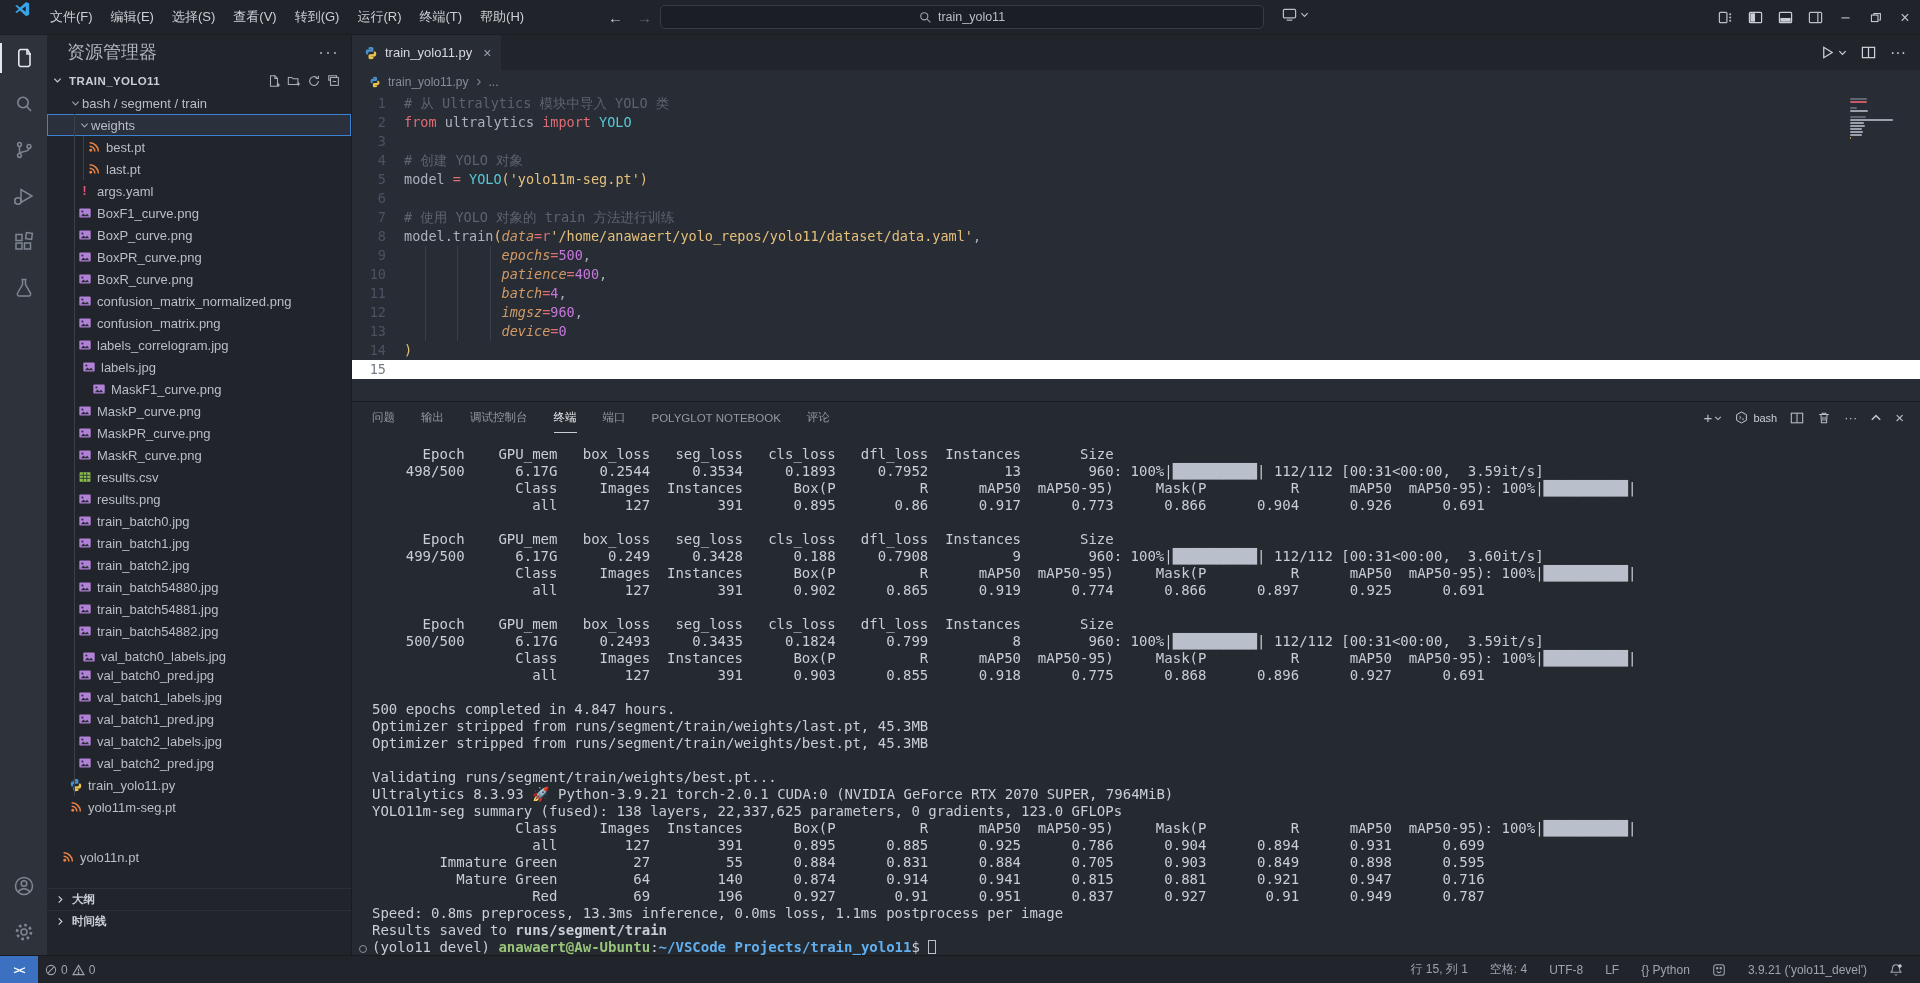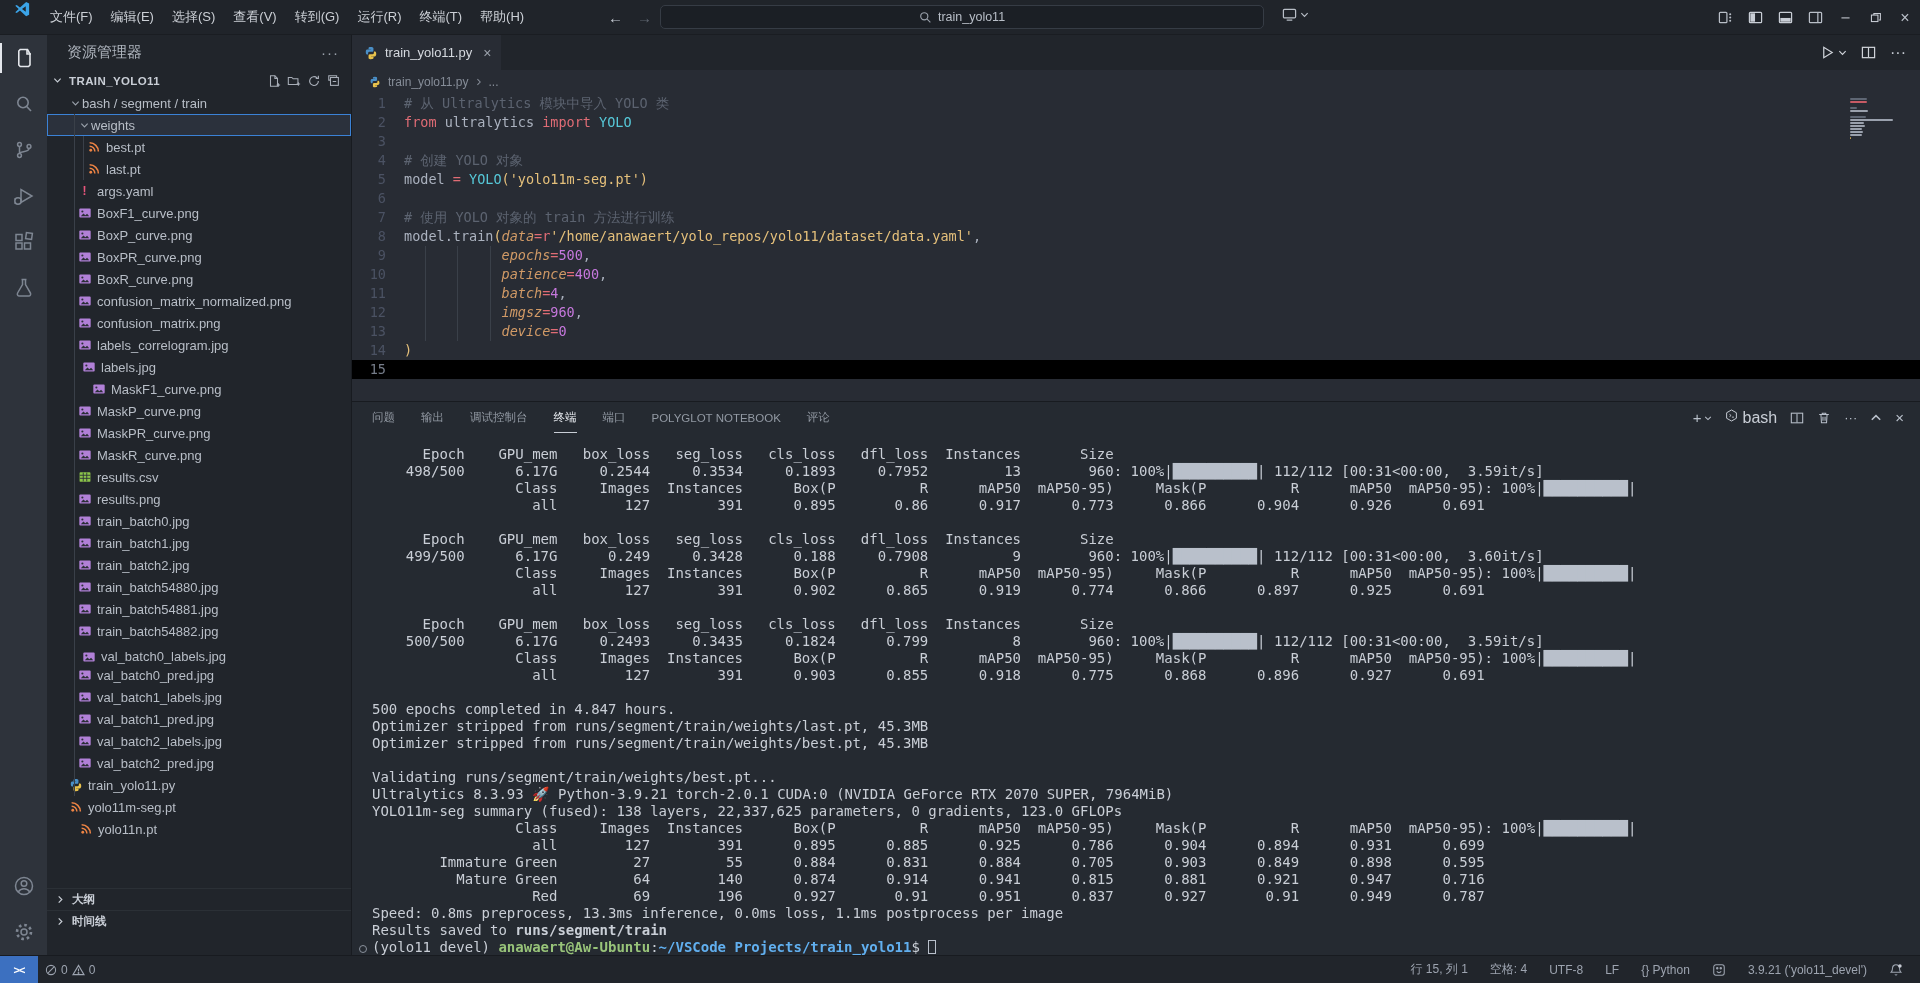--- a/index.html
+++ b/index.html
@@ -25,21 +25,21 @@
   
   .main { display:flex; height:920px; }
 
   .activitybar { width:47px; background:#2e333b; display:flex; flex-direction:column; align-items:stretch; }
   .act-ico { height:46px; display:flex; align-items:center; justify-content:center; color:#7e8692; position:relative; }
   .act-ico.active { color:#e4e7ec; }
   .act-ico.active::before { content:""; position:absolute; left:0; top:8px; bottom:8px; width:2px; background:#e4e7ec; }
   .act-spacer { flex:1; }
 
   .sidebar { width:305px; background:#21252b; border-right:1px solid #181b20; position:relative; font-size:13px; color:#b8bec7; }
-  .sb-header { height:34px; display:flex; align-items:center; padding:0 12px 0 20px; font-size:15px; color:#aeb4bd; }
+  .sb-header { height:34px; display:flex; align-items:center; padding:0 12px 0 20px; font-size:18px; color:#aeb4bd; }
   .sb-header .more { margin-left:auto; letter-spacing:1px; color:#9aa1ab; }
   .sb-section { height:23px; display:flex; align-items:center; font-size:11.5px; font-weight:bold; color:#c9ced6;
     padding-left:6px; letter-spacing:.4px; }
   .sb-section .acts { margin-left:auto; display:flex; gap:6px; padding-right:10px; color:#a8aeb8; }
   .tree { position:relative; }
   .trow { height:22px; display:flex; align-items:center; white-space:nowrap; position:relative; }
   .trow .chev { width:14px; font-size:10px; color:#9aa1ab; flex:none; display:flex; justify-content:center; }
   .trow .ficon { width:15px; height:15px; margin-right:5px; flex:none; display:flex; align-items:center; justify-content:center; }
   .trow.sel { background:#2b313c; outline:1px solid #3b82d6; outline-offset:-1px; }
   .tguide { position:absolute; width:1px; background:#3a4049; }
@@ -54,37 +54,37 @@
   .tab { background:#282c34; display:flex; align-items:center; gap:7px; padding:0 10px 0 12px;
     color:#d5d9df; font-size:13px; }
   .tab .x { color:#9aa1ab; font-size:14px; margin-left:4px; }
   .tab-actions { margin-left:auto; display:flex; align-items:center; gap:14px; padding-right:14px; color:#c5cad2; }
   .breadcrumbs { height:24px; display:flex; align-items:center; gap:6px; padding-left:16px;
     color:#868d98; font-size:12px; background:#282c34; }
 
   .editor { height:307px; position:relative; display:block; overflow:hidden; }
   .crow { display:flex; height:19px; line-height:19px; font-size:13.5px; white-space:pre; }
   .crow .ln { width:52px; text-align:right; padding-right:18px; color:#4b5263; flex:none; }
-  .crow.cur { background:#000000; }
+  .crow.cur { background:#ffffff; }
   .crow.cur .ln { color:#767d8a; }
   .c-cm{color:#5c6370;} .c-kw{color:#e06c75;} .c-cls{color:#56c8d8;} .c-str{color:#e5c07b;}
   .c-num{color:#c678dd;} .c-par{color:#d19a66;font-style:italic;} .c-op{color:#e06c75;}
   .c-br{color:#e5c07b;} .c-p{color:#abb2bf;}
   .iguide { position:absolute; width:1px; background:#3a4049; }
   .minimap { position:absolute; right:14px; top:4px; width:56px; }
   .mm-row { height:2px; margin-bottom:1px; border-radius:1px; }
 
   
   .panel { flex:1; border-top:1px solid #181b20; background:#252a31; display:flex; flex-direction:column; min-height:0; }
   .panel-tabs { height:31px; display:flex; align-items:center; padding-left:20px; gap:26px;
     font-size:11.5px; color:#9299a3; flex:none; }
   .ptab { height:31px; display:flex; align-items:center; }
   .ptab.active { color:#e6e9ee; box-shadow:inset 0 -1px 0 #c9ced6; }
   .panel-acts { margin-left:auto; display:flex; align-items:center; gap:13px; padding-right:16px; color:#b9c0cb; font-size:13px; }
-  .panel-acts .bashgrp { display:flex; align-items:flex-start; gap:5px; font-size:16px; color:#c9ced6; }
+  .panel-acts .bashgrp { display:flex; align-items:flex-end; gap:5px; font-size:11px; color:#c9ced6; }
 
   .terminal { flex:1; padding:13px 0 0 20px; font-family:"DejaVu Sans Mono","Liberation Mono",monospace;
     font-size:14px; color:#c9ced6; overflow:hidden; position:relative; }
   .tl { height:17px; line-height:17px; white-space:pre; position:relative; }
   .tl .bar { color:#b9c0cb; background:#b9c0cb; }
   .t-b { font-weight:bold; }
   .t-green { color:#98c379; font-weight:bold; }
   .t-blue { color:#61afef; font-weight:bold; }
   .t-cursor { display:inline-block; width:8px; height:14px; border:1px solid #b9c0cb; vertical-align:-2px; }
   .tl.deco::before { content:""; position:absolute; left:-13px; top:6px; width:6px; height:6px;
@@ -583,21 +583,21 @@
         <div class="trow" style="padding-left: 21px;">
           <span class="ficon">
             <svg class="ic" width="14" height="14" viewBox="0 0 16 16">
               <circle cx="4.3" cy="11.7" r="1.6" fill="#ee8444"></circle>
               <path d="M3 7.2a6 6 0 0 1 6 6" fill="none" stroke="#ee8444" stroke-width="1.7"></path>
               <path d="M3 3.2a10 10 0 0 1 10 10" fill="none" stroke="#ee8444" stroke-width="1.7"></path>
             </svg>
           </span>
           <span>yolo11m-seg.pt</span>
         </div>
-        <div class="trow" style="padding-left: 31px;">
+        <div class="trow" style="padding-left: 13px; margin-top: 28px;">
           <span class="ficon">
             <svg class="ic" width="14" height="14" viewBox="0 0 16 16">
               <circle cx="4.3" cy="11.7" r="1.6" fill="#ee8444"></circle>
               <path d="M3 7.2a6 6 0 0 1 6 6" fill="none" stroke="#ee8444" stroke-width="1.7"></path>
               <path d="M3 3.2a10 10 0 0 1 10 10" fill="none" stroke="#ee8444" stroke-width="1.7"></path>
             </svg>
           </span>
           <span>yolo11n.pt</span>
         </div>
         <div class="tguide" style="left: 27px; top: 22px; height: 682px;"></div>

